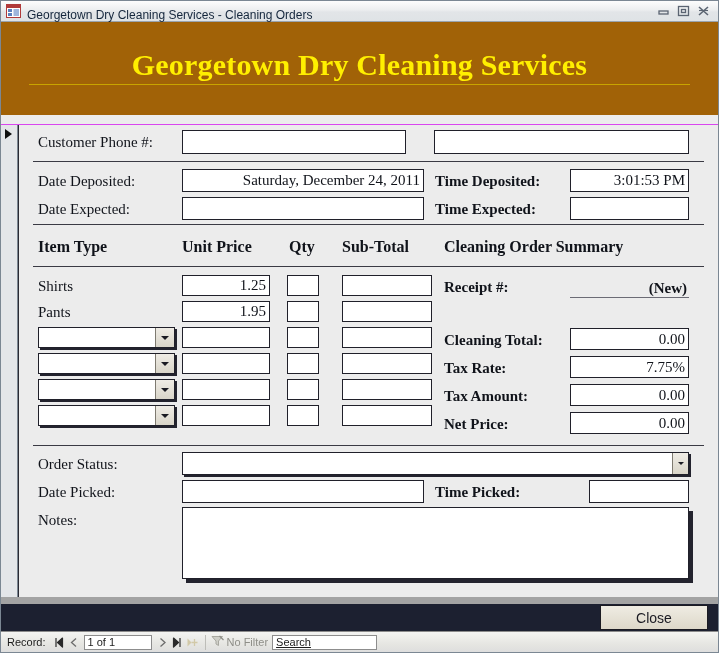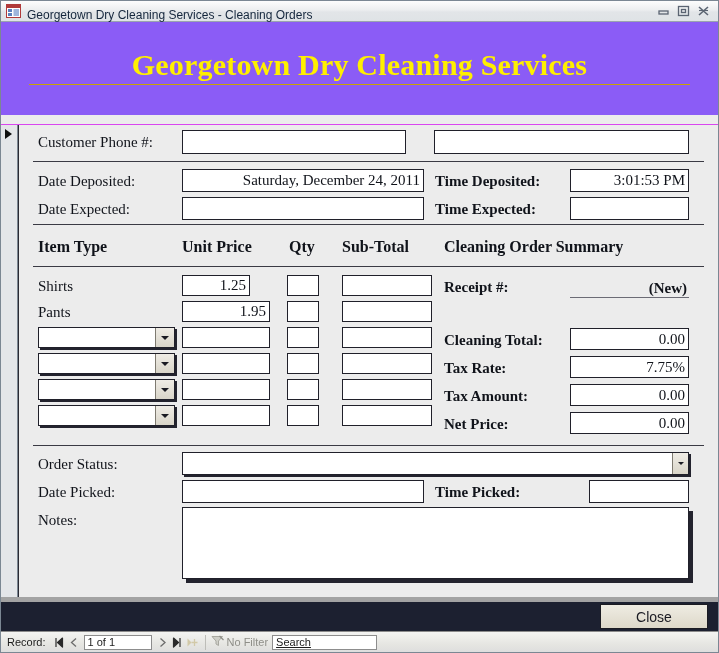--- a/index.html
+++ b/index.html
@@ -31,21 +31,21 @@
   .title-text{
     font-size:12px;color:#14263c;white-space:nowrap;flex:1 1 auto;
     font-family:"Liberation Sans",sans-serif;
     margin-top:8px;
   }
   .win-btns{display:flex;gap:7px;align-items:center;margin-right:5px;}
   .win-btn{width:13px;height:12px;position:relative;cursor:default;}
   .win-btn svg{display:block;}
   
   .form-header{
-    flex:0 0 93px;height:93px;background:#8b5cf6;
+    flex:0 0 93px;height:93px;background:#a16207;
     position:relative;
   }
   .hdr-title{
     position:absolute;left:0;right:0;top:28px;text-align:center;
     color:#ffef00;font-size:30px;font-weight:bold;
     font-family:"Liberation Serif",serif;line-height:1;
     letter-spacing:.2px;
   }
   .hdr-rule{
     position:absolute;left:28px;right:28px;top:62px;height:1px;background:#c8a400;
@@ -111,21 +111,21 @@
     font-size:15px;font-weight:bold;color:#10131a;padding-right:2px;
     font-family:"Liberation Serif",serif;box-sizing:border-box;
   }
   .notes{
     position:absolute;box-sizing:border-box;background:#fff;
     border:1px solid #20202a;box-shadow:4px 4px 0 0 #23232e;
   }
   
   .footer{
     flex:0 0 34px;height:34px;background:#1c2030;
-    border-top:5px solid #a3a3a3;
+    border-top:7px solid #a3a3a3;
     display:flex;align-items:center;justify-content:flex-end;
     padding-right:10px;box-sizing:border-box;
   }
   .close-btn{
     width:108px;height:25px;box-sizing:border-box;
     background:linear-gradient(#efece3,#ddd8c9);
     border:1px solid #1b1b22;
     font-family:"Liberation Sans",sans-serif;
     font-size:14px;color:#1a1a22;
     display:flex;align-items:center;justify-content:center;
@@ -229,21 +229,21 @@
       <div class="fld" style="left:551px;top:72px;width:119px;height:23px;"></div>
 
       <div class="lab b" style="left:19px;top:113px;font-size:16px;">Item Type</div>
       <div class="lab b" style="left:163px;top:113px;font-size:16px;">Unit Price</div>
       <div class="lab b" style="left:270px;top:113px;font-size:16px;">Qty</div>
       <div class="lab b" style="left:323px;top:113px;font-size:16px;">Sub-Total</div>
       <div class="lab b" style="left:425px;top:113px;font-size:16px;">Cleaning Order Summary</div>
 
       <div id="item-rows">
           <div class="lab" style="left: 19px; top: 153px;">Shirts</div>
-          <div class="fld" style="left: 163px; top: 150px; width: 68px; height: 21px;">1.25</div>
+          <div class="fld" style="left: 163px; top: 150px; width: 88px; height: 21px;">1.25</div>
           <div class="fld" style="left: 268px; top: 150px; width: 32px; height: 21px;"></div>
           <div class="fld" style="left: 323px; top: 150px; width: 90px; height: 21px;"></div>
           <div class="lab" style="left: 19px; top: 179px;">Pants</div>
           <div class="fld" style="left: 163px; top: 176px; width: 88px; height: 21px;">1.95</div>
           <div class="fld" style="left: 268px; top: 176px; width: 32px; height: 21px;"></div>
           <div class="fld" style="left: 323px; top: 176px; width: 90px; height: 21px;"></div>
           <div class="combo" style="left: 19px; top: 202px; width: 137px; height: 21px;">
             <span class="arrowbox">
               <i></i>
             </span>

